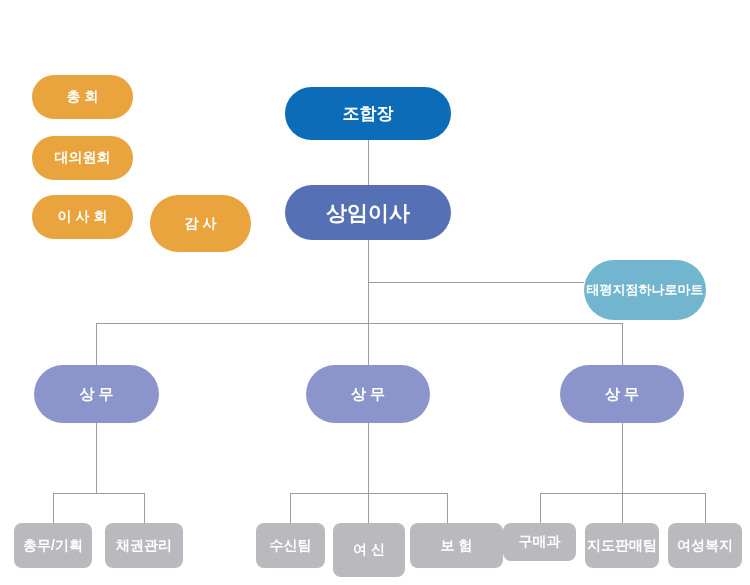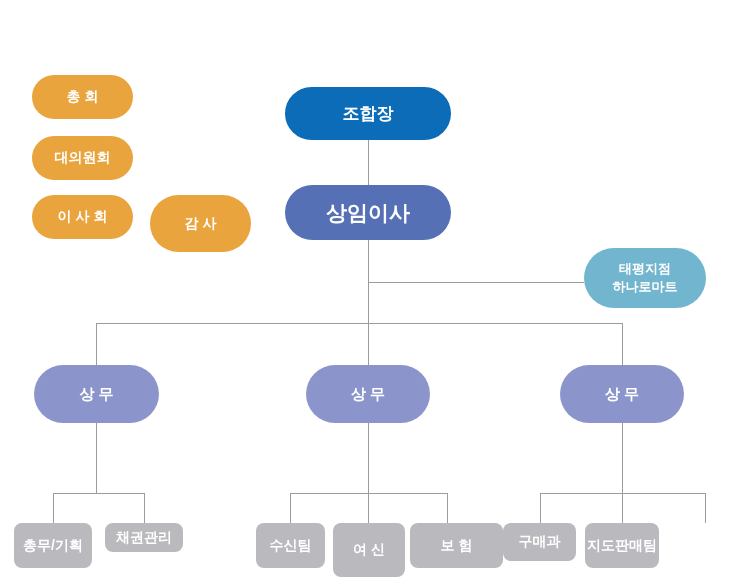--- a/index.html
+++ b/index.html
@@ -68,31 +68,31 @@
 
   .n-chairman {
     left: 285px; top: 67px; width: 166px; height: 53px;
     background: var(--blue, #0c6cb8); font-size: 17px;
   }
   .n-exec {
     left: 285px; top: 165px; width: 166px; height: 55px;
     background: var(--indigo, #5570b4); font-size: 21px;
   }
   .n-teal {
-    left: 584px; top: 228px; width: 122px; height: 60px;
+    left: 584px; top: 240px; width: 122px; height: 60px;
     background: var(--teal, #72b5ce); font-size: 13px;
-    flex-direction: column; line-height: 1.35;
+    line-height: 1.35;
   }
   .periwinkle { background: var(--periwinkle, #8b95cc); font-size: 15px; }
   .n-md1 { left: 34px;  top: 345px; width: 125px; height: 58px; }
   .n-md2 { left: 306px; top: 345px; width: 124px; height: 58px; }
   .n-md3 { left: 560px; top: 345px; width: 124px; height: 58px; }
 
   .n-b0 { left: 14px;  top: 503px; width: 78px; height: 45px; }
-  .n-b1 { left: 105px; top: 503px; width: 78px; height: 29px; font-family: Liberation Mono, monospace; }
+  .n-b1 { left: 105px; top: 503px; width: 78px; height: 45px; font-family: Liberation Mono, monospace; }
   .n-b2 { left: 256px; top: 503px; width: 69px; height: 45px; }
   .n-b3 { left: 333px; top: 503px; width: 72px; height: 54px; }
   .n-b4 { left: 410px; top: 503px; width: 93px; height: 45px; }
   .n-b5 { left: 503px; top: 503px; width: 73px; height: 38px; }
   .n-b6 { left: 585px; top: 503px; width: 74px; height: 45px; }
   .n-b7 { left: 668px; top: 503px; width: 74px; height: 45px; }
 </style>
 </head>
 <body>
 
@@ -137,14 +137,15 @@
   <div class="node pill periwinkle n-md2">상 무</div>
   <div class="node pill periwinkle n-md3">상 무</div>
 
   <div class="node box n-b0">총무/기획</div>
   <div class="node box n-b1">채권관리</div>
   <div class="node box n-b2">수신팀</div>
   <div class="node box n-b3">여 신</div>
   <div class="node box n-b4">보 험</div>
   <div class="node box n-b5">구매과</div>
   <div class="node box n-b6">지도판매팀</div>
+  <div class="node box n-b7">여성복지</div>
 
 </div>
 
 </body></html>

